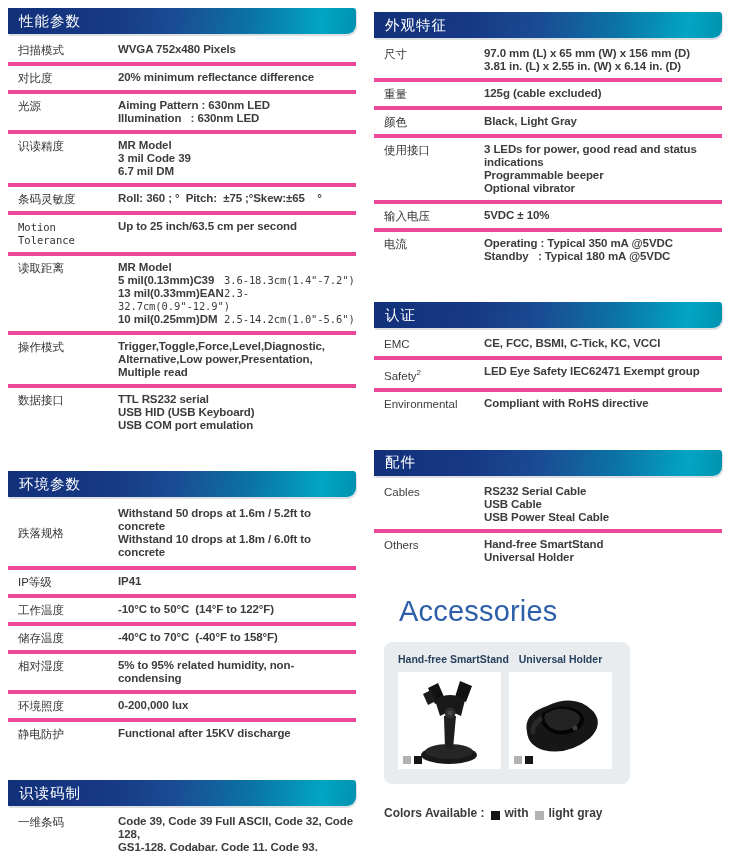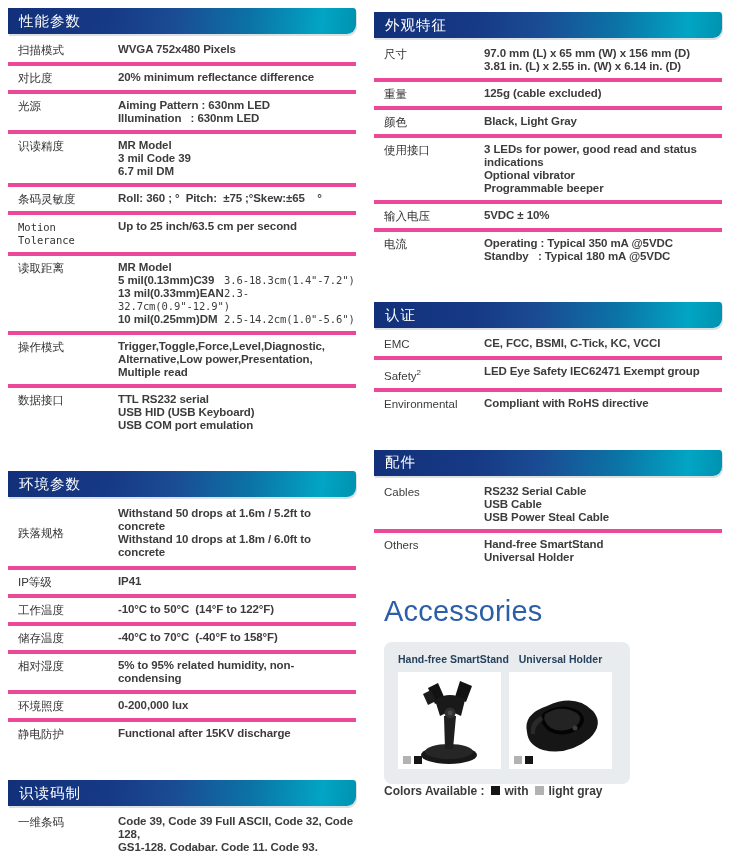--- a/index.html
+++ b/index.html
@@ -39,40 +39,40 @@
   .value-line{min-height:13px;}
   .spec-row.spaced{padding:6px 0 7px;}
   .spec-row.spaced .value-line + .value-line{}
   .spec-row.spaced .spec-label{align-self:center;}
   .two-col .vc1{display:inline-block;width:106px;}
   .two-col .vc2{font-family:"DejaVu Sans Mono", monospace;font-weight:400;font-size:10.5px;}
 
   
   .accessories{margin-top:26px;padding-left:10px;}
   .acc-heading{
-    margin:0 0 14px 0;font-size:29px;font-weight:400;color:#2d5fa8;
+    margin:0 0 14px 15px;font-size:29px;font-weight:400;color:#2d5fa8;
     letter-spacing:0.2px;
   }
   .acc-panel{
     width:246px;box-sizing:border-box;background:#e8ecee;border-radius:8px;
     padding:11px 14px 15px;display:flex;gap:8px;
   }
   .acc-item{width:103px;flex:0 0 103px;}
   .acc-label{
     font-size:10.5px;font-weight:700;color:#27415d;text-align:center;
     white-space:nowrap;margin-bottom:7px;
   }
   .acc-imgbox{width:103px;height:97px;background:#ffffff;position:relative;}
   .acc-imgbox svg{display:block;width:100%;height:100%;}
   .swatches{position:absolute;left:5px;bottom:5px;display:flex;gap:3px;}
   .box-sq{width:8px;height:8px;display:inline-block;}
 
   .acc-caption{
-    margin-top:0;font-size:12px;font-weight:700;color:#3b3b3b;
-    display:flex;align-items:center;
+    margin-top:22px;font-size:12px;font-weight:700;color:#3b3b3b;
+    display:flex;align-items:flex-end;
   }
   .cap-sq{width:9px;height:9px;display:inline-block;margin:0 4px 0 7px;}
   .cap-sq:first-of-type{margin-left:3px;}
 </style>
 </head>
 <body>
 
 <div class="page">
 
   <div class="col col-left" id="left-col">
@@ -181,21 +181,21 @@
             <div class="spec-row">
               <div class="spec-label">重量</div>
               <div class="spec-value"><div class="value-line">125g (cable excluded)</div></div>
             </div>
             <div class="spec-row">
               <div class="spec-label">颜色</div>
               <div class="spec-value"><div class="value-line">Black, Light Gray</div></div>
             </div>
             <div class="spec-row">
               <div class="spec-label">使用接口</div>
-              <div class="spec-value"><div class="value-line">3 LEDs for power, good read and status indications</div><div class="value-line">Optional vibrator</div><div class="value-line">Programmable beeper</div></div>
+              <div class="spec-value"><div class="value-line">3 LEDs for power, good read and status indications</div><div class="value-line">Programmable beeper</div><div class="value-line">Optional vibrator</div></div>
             </div>
             <div class="spec-row">
               <div class="spec-label">输入电压</div>
               <div class="spec-value"><div class="value-line">5VDC ± 10%</div></div>
             </div>
             <div class="spec-row">
               <div class="spec-label">电流</div>
               <div class="spec-value"><div class="value-line">Operating : Typical 350 mA @5VDC</div><div class="value-line">Standby   : Typical 180 mA @5VDC</div></div>
             </div>
           </div>

